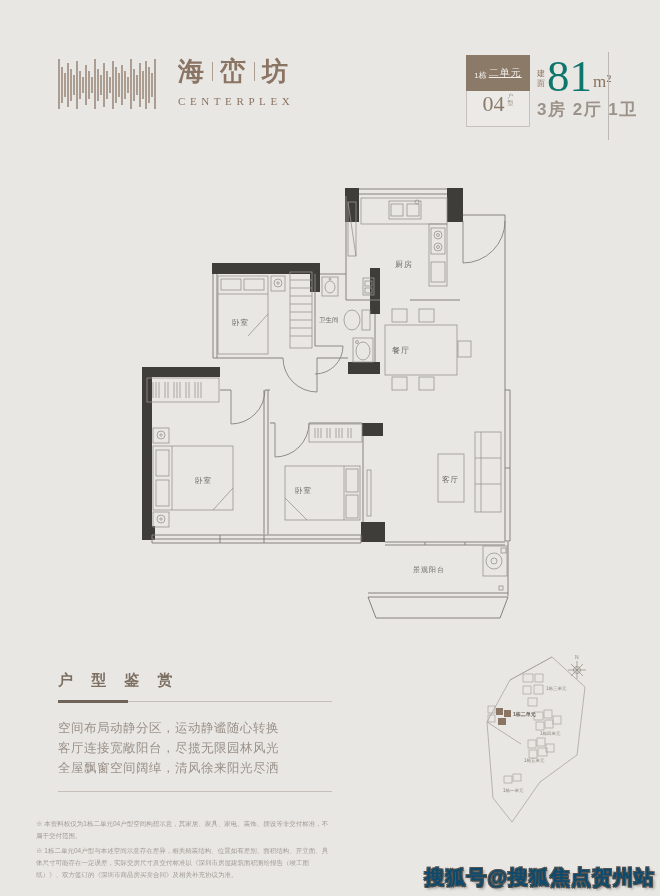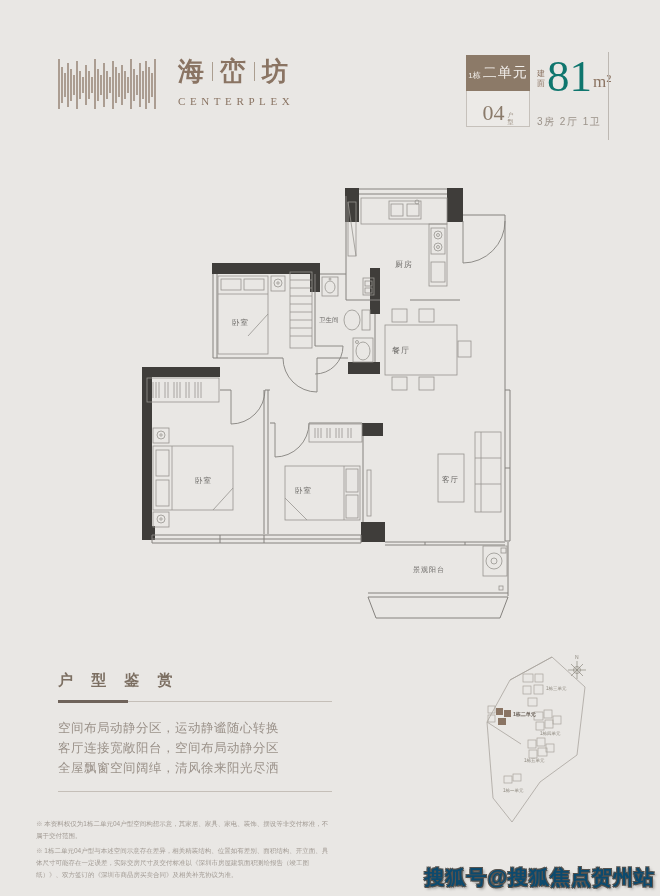--- a/index.html
+++ b/index.html
@@ -14,37 +14,37 @@
               font-size:26px;color:#8a7463;display:flex;align-items:center;letter-spacing:1px;}
   .brand-sep{width:1px;height:19px;background:#ab9e90;margin:0 7px;}
   .brand-subtitle{font-family:"Liberation Serif","DejaVu Serif",serif;font-size:11px;
                   color:#8a7463;letter-spacing:4.6px;margin-top:6px;}
 
   
   .badge{position:absolute;left:466px;top:55px;width:64px;}
   .badge-top{background:#8c7a68;color:#f2efeb;height:36px;display:flex;align-items:center;
              justify-content:center;}
   .badge-top .pre{font-size:8px;margin-right:2px;margin-top:4px;}
-  .badge-top .unit{font-size:14px;letter-spacing:1px;}
+  .badge-top .unit{font-size:10px;letter-spacing:1px;text-decoration:underline;}
   .badge-bottom{background:#eceae7;border:1px solid #c6c1bb;border-top:none;height:35px;
-                display:flex;align-items:flex-end;justify-content:center;}
+                display:flex;align-items:flex-start;justify-content:center;}
   .badge-num{font-family:"Liberation Serif","DejaVu Serif",serif;font-size:22px;color:#8a7a6a;}
   .badge-suffix{display:flex;flex-direction:column;font-size:6px;color:#9b8f82;
                 line-height:1.15;margin-left:3px;margin-top:2px;}
 
   
   .area{position:absolute;left:537px;top:57px;}
   .area-main{display:flex;align-items:flex-end;}
   .area-prefix{display:flex;flex-direction:column;font-size:8px;color:#8a7260;
                line-height:1.2;margin-right:2px;margin-bottom:7px;}
   .area-value{font-family:"Liberation Serif","DejaVu Serif",serif;font-size:45px;
               color:#0f766e;line-height:0.85;}
   .area-unit{font-family:"Liberation Serif","DejaVu Serif",serif;font-size:17px;
              color:#8a7260;margin-left:1px;margin-bottom:3px;}
-  .area-layout{font-size:10px;color:#9b9289;margin-top:20px;letter-spacing:1.5px;white-space:nowrap;}
+  .area-layout{font-size:17px;color:#9b9289;margin-top:3px;letter-spacing:1.5px;white-space:nowrap;font-weight:bold;}
   .divider-v{position:absolute;left:608px;top:52px;width:1px;height:88px;background:#bdb8b2;}
 
   
   .plan{position:absolute;left:95px;top:178px;}
 
   
   .apprec{position:absolute;left:58px;top:671px;width:276px;}
   .apprec-title{font-size:15px;font-weight:bold;color:#7c6f62;letter-spacing:7px;}
   .apprec-rule{position:relative;height:3px;margin-top:10px;}
   .apprec-rule .rule-light{position:absolute;left:0;top:1px;width:274px;height:1px;background:#c5bfb8;}
@@ -295,21 +295,21 @@
   </svg>
 
   <div class="apprec">
     <div class="apprec-title">户 型 鉴 赏</div>
     <div class="apprec-rule">
       <div class="rule-light"></div>
         <div class="rule-dark"></div>
     </div>
     <div class="apprec-lines">
       <div class="apprec-line">空间布局动静分区，运动静谧随心转换</div>
-      <div class="apprec-line">客厅连接宽敞阳台，空间布局动静分区</div>
+      <div class="apprec-line">客厅连接宽敞阳台，尽揽无限园林风光</div>
       <div class="apprec-line">全屋飘窗空间阔绰，清风徐来阳光尽洒</div>
     </div>
     <div class="apprec-divider"></div>
   </div>
 
   <div class="disclaimer">
     <p>※ 本资料权仅为1栋二单元04户型空间构想示意，其家居、家具、家电、装饰、摆设等非交付标准，不属于交付范围。</p>
     <p>※ 1栋二单元04户型与本述空间示意存在差异，相关精装结构、位置如有差别、面积结构、开立面、具体尺寸可能存在一定误差，实际交房尺寸及交付标准以《深圳市房屋建筑面积测绘报告（竣工图纸）》、双方签订的《深圳市商品房买卖合同》及相关补充协议为准。</p>
   </div>
 

